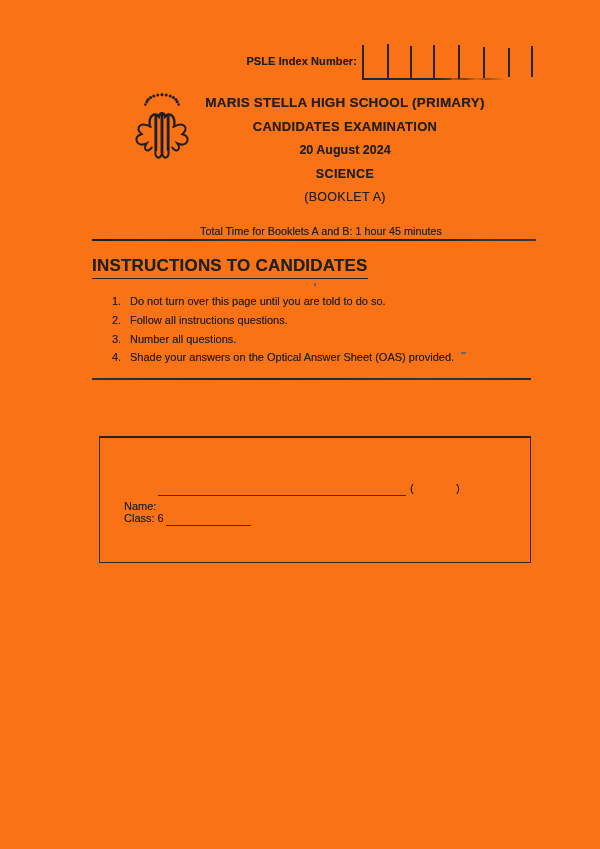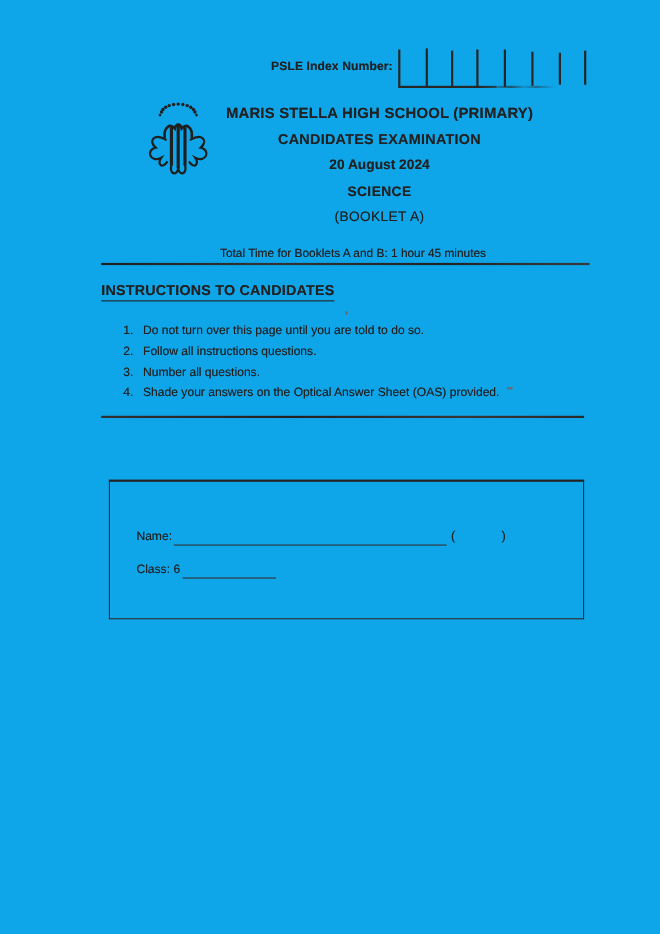--- a/index.html
+++ b/index.html
@@ -2,21 +2,21 @@
 <html><head>
 <meta charset="utf-8">
 <style>
   * { margin: 0; padding: 0; box-sizing: border-box; }
   html, body { background: #e8e8e8; }
   .page {
     position: relative;
     width: 600px;
     height: 849px;
     margin: 0 auto;
-    background: #0ea5e9;
+    background: #f97316;
     font-family: "Liberation Sans", sans-serif;
     color: #1f1f1f;
     overflow: hidden;
   }
   .ink { color: #212121; text-shadow: 0 0 0.5px rgba(30,30,30,0.55); }
 
   
   .psle-label {
     position: absolute; left: 225px; top: 55px; width: 132px;
     font-size: 11px; font-weight: bold; text-align: right;
@@ -53,21 +53,21 @@
   }
   .rule { position: absolute; background: #2a2a2a; }
   .rule-1 { left: 92px; top: 239px; width: 444px; height: 2px;
             background: linear-gradient(to right, #1f1f1f 0%, #333 35%, #222 70%, #3a3a3a 100%); }
   .rule-2 { left: 92px; top: 378px; width: 439px; height: 1.7px;
             background: linear-gradient(to right, #303030 0%, #222 40%, #363636 75%, #2a2a2a 100%); }
 
   
   .instr-title {
     position: absolute; left: 92px; top: 256px;
-    font-size: 13px; font-weight: bold; letter-spacing: 0.2px;
+    font-size: 17px; font-weight: bold; letter-spacing: 0.2px;
     border-bottom: 1.6px solid #242424; padding-bottom: 1.5px;
   }
   .instr-item { position: absolute; font-size: 11px; line-height: 13px; }
   .instr-item .num { position: absolute; left: 0; }
   .instr-item .txt { position: absolute; left: 18px; width: 400px; }
   .ii-0 { left: 112px; top: 295px; }
   .ii-1 { left: 112px; top: 314px; }
   .ii-2 { left: 112px; top: 333px; }
   .ii-3 { left: 112px; top: 351px; }
 
@@ -76,21 +76,21 @@
   .art-1 { left: 314px; top: 283px; width: 2px; height: 3px; }
   .art-2 { left: 461px; top: 352px; width: 5px; height: 1.5px; }
 
   
   .student-box {
     position: absolute; left: 99px; top: 436px; width: 432px; height: 127px;
     border: 1.6px solid #2d2d2d;
     border-top: 2.8px solid #232323;
     background: transparent;
   }
-  .student-box .name-label { position: absolute; left: 24px; top: 44px; font-size: 11px; text-align: center; }
+  .student-box .name-label { position: absolute; left: 24px; top: 62px; font-size: 11px; text-align: center; }
   .student-box .name-line  { position: absolute; left: 58px; top: 44px; width: 248px; height: 14px;
                              border-bottom: 1.4px solid #343434; }
   .student-box .paren-open  { position: absolute; left: 310px; top: 44px; font-size: 11.5px; }
   .student-box .paren-close { position: absolute; left: 356px; top: 44px; font-size: 11.5px; }
   .student-box .class-label { position: absolute; left: 24px; top: 74px; font-size: 11px; }
   .student-box .class-line  { position: absolute; left: 66px; top: 74px; width: 85px; height: 14px;
                               border-bottom: 1.4px solid #343434; }
 </style>
 </head>
 <body>

